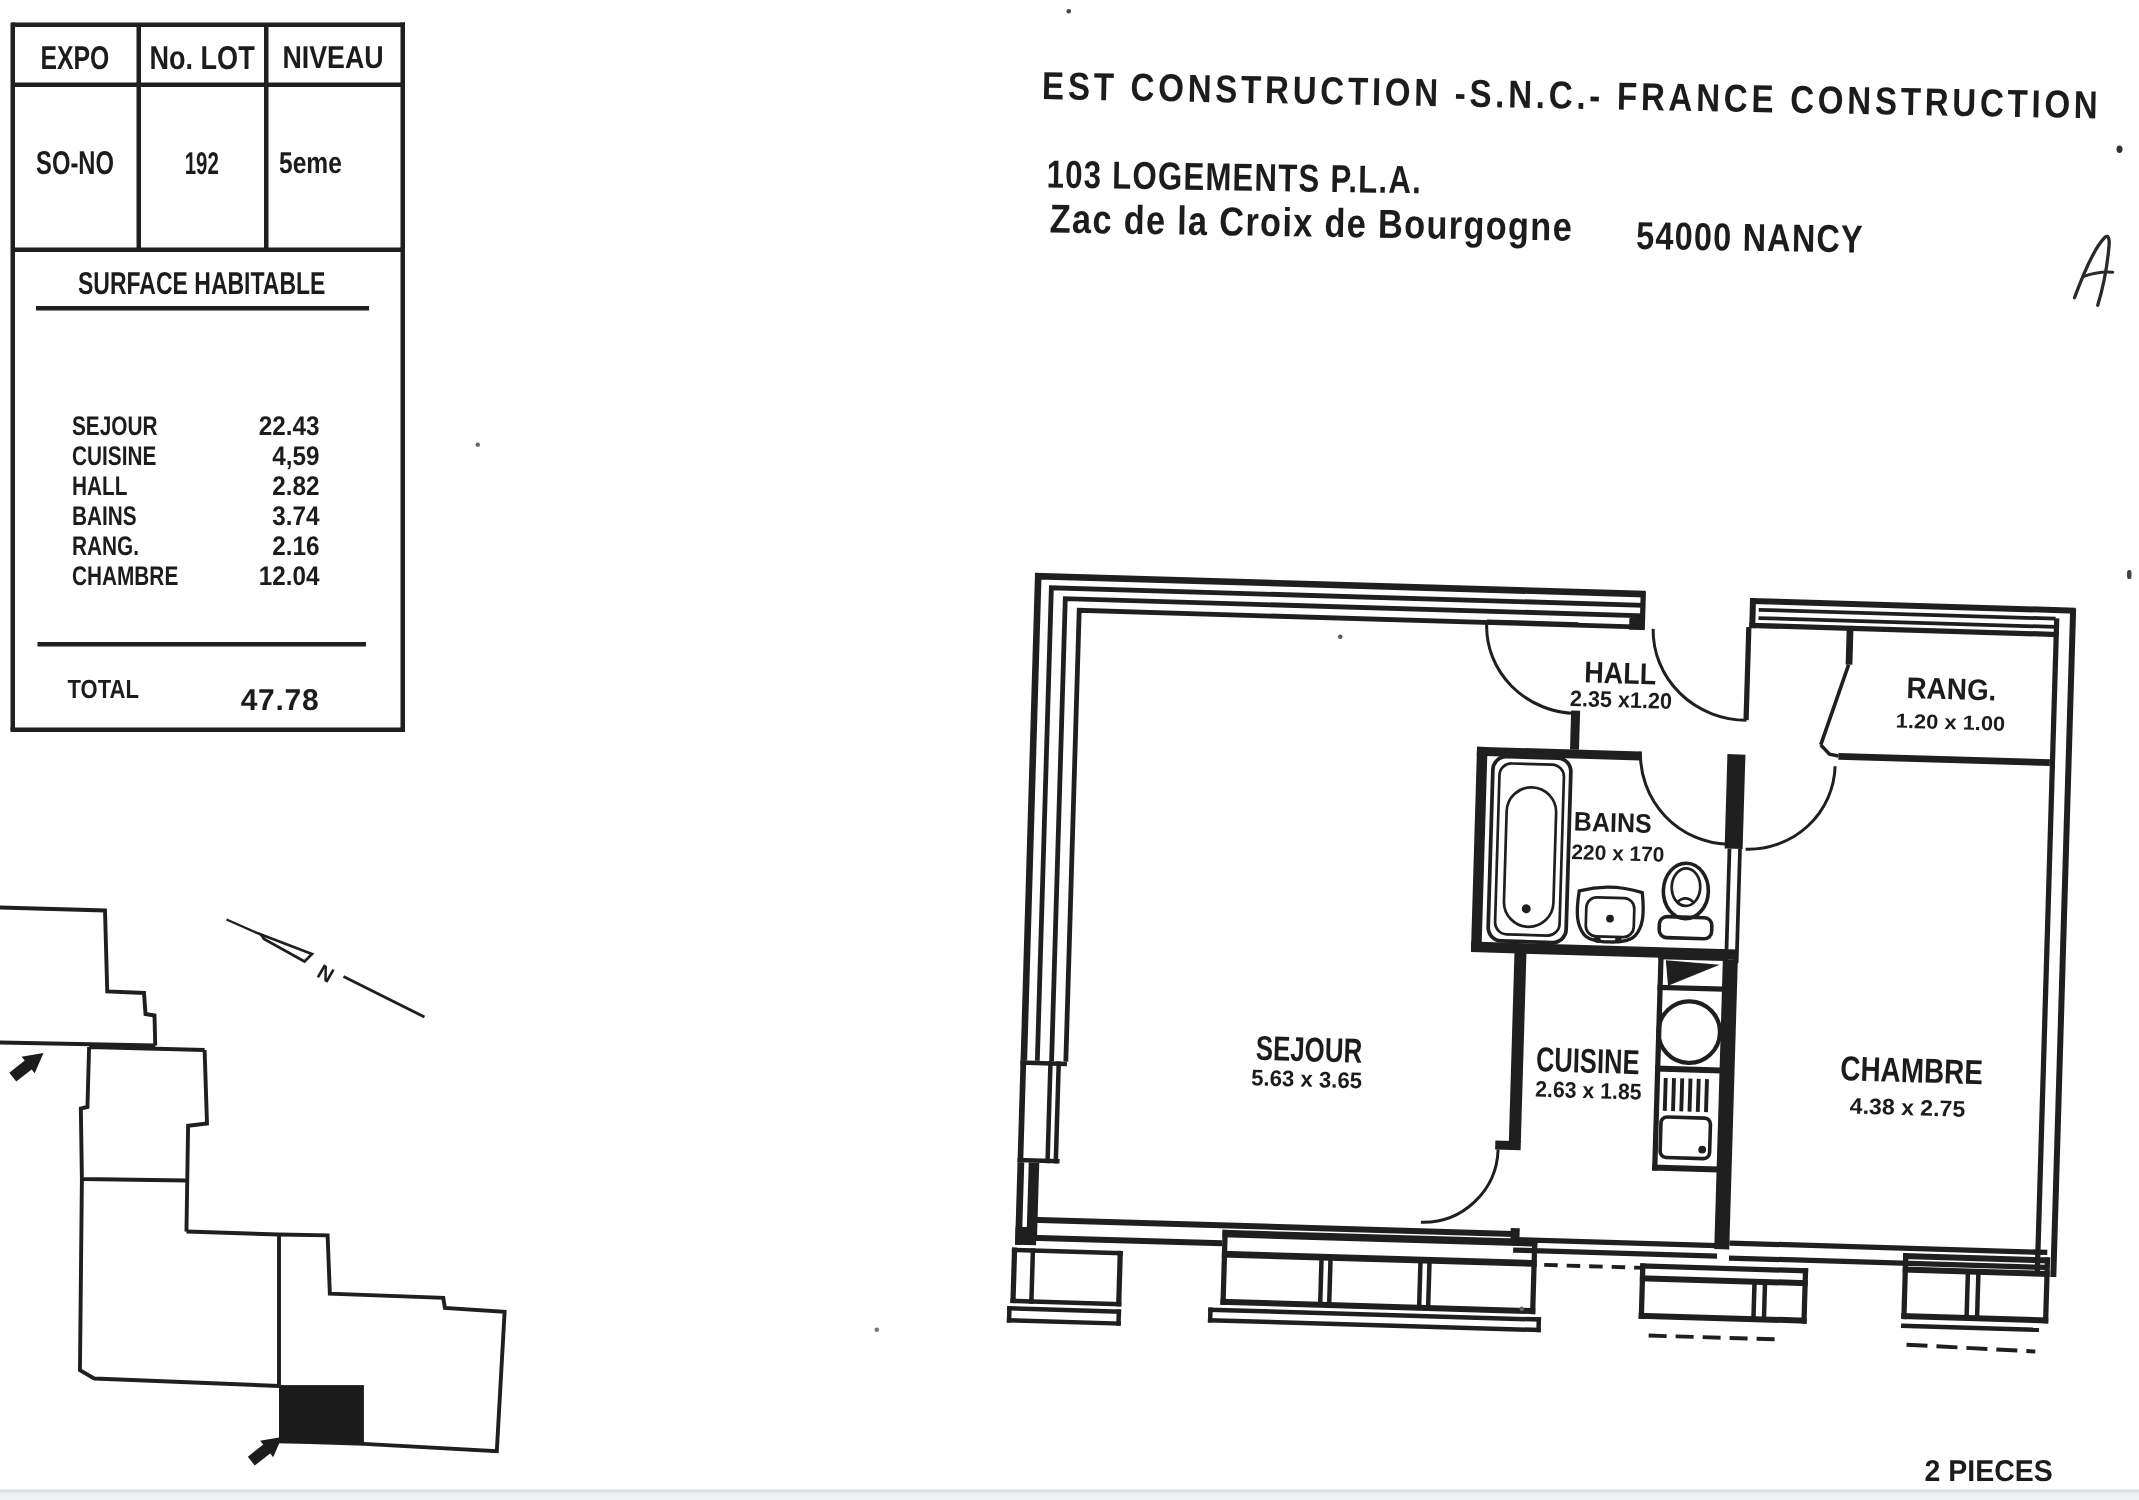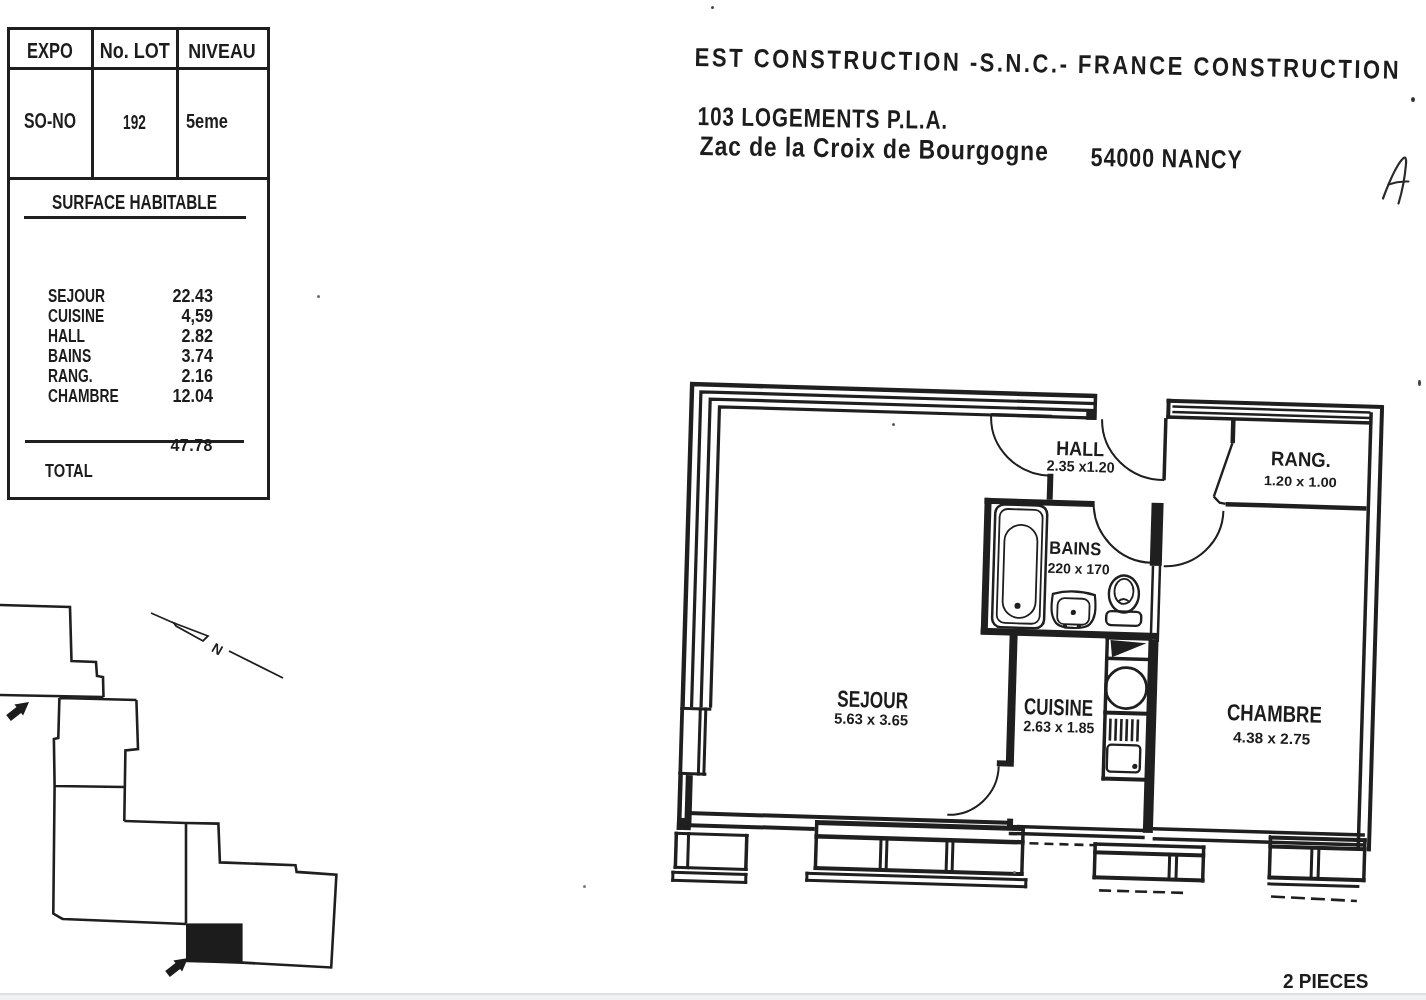--- a/index.html
+++ b/index.html
@@ -4,21 +4,21 @@
 <style>
   html,body{margin:0;padding:0;background:#ffffff;width:1426px;height:1000px;overflow:hidden;}
   body{font-family:"Liberation Sans", sans-serif;color:#1b1b1b;position:relative;}
   .abs{position:absolute;}
   .ln{position:absolute;background:#1f1f1f;}
   .txt{position:absolute;white-space:nowrap;color:#1c1c1c;}
 </style>
 </head>
 <body>
 
-<div class="abs" id="table" style="left:0;top:0;width:300px;height:520px;margin-top:12px;">
+<div class="abs" id="table" style="left:0;top:0;width:300px;height:520px;">
 
   <div class="ln" style="left:8px;top:15px;width:262px;height:3px;"></div>
   <div class="ln" style="left:7px;top:15px;width:3px;height:472px;"></div>
   <div class="ln" style="left:267px;top:15px;width:3px;height:472px;"></div>
   <div class="ln" style="left:7px;top:485px;width:263px;height:3px;"></div>
 
   <div class="ln" style="left:91px;top:16px;width:3px;height:151px;"></div>
   <div class="ln" style="left:176px;top:16px;width:3px;height:151px;"></div>
   <div class="ln" style="left:8px;top:55px;width:260px;height:3px;"></div>
   <div class="ln" style="left:8px;top:165px;width:260px;height:3px;"></div>
@@ -37,21 +37,21 @@
 
   <div class="txt" style="left:8px;top:178px;width:253px;text-align:center;font-size:21px;font-weight:700;transform:scaleX(.73);">SURFACE HABITABLE</div>
   <div class="ln" style="left:24px;top:204px;width:222px;height:3px;"></div>
 
   <div class="txt" style="left:48px;top:274px;font-size:18px;font-weight:700;line-height:20px;transform:scaleX(.77);transform-origin:left top;">SEJOUR<br>CUISINE<br>HALL<br>BAINS<br>RANG.<br>CHAMBRE</div>
   <div class="txt" style="left:120px;top:274px;width:93px;text-align:right;font-size:18px;font-weight:700;line-height:20px;transform:scaleX(.9);transform-origin:right top;">22.43<br>4,59<br>2.82<br>3.74<br>2.16<br>12.04</div>
 
   <div class="ln" style="left:25px;top:428px;width:219px;height:3px;"></div>
 
   <div class="txt" style="left:45px;top:449px;font-size:17.5px;font-weight:700;transform:scaleX(.84);transform-origin:left top;">TOTAL</div>
-  <div class="txt" style="left:120px;top:425px;width:93px;text-align:right;font-size:16px;font-weight:700;letter-spacing:.5px;">47.78</div>
+  <div class="txt" style="left:120px;top:456px;width:93px;text-align:right;font-size:20px;font-weight:700;letter-spacing:.5px;">47.78</div>
 </div>
 
 <div class="abs" id="titles" style="left:0;top:0;width:1426px;height:260px;">
 
   <div class="txt" style="left:695px;top:42px;font-size:26px;font-weight:700;letter-spacing:2.9px;transform:rotate(1.05deg) scaleX(.85);transform-origin:left top;">EST CONSTRUCTION -S.N.C.- FRANCE CONSTRUCTION</div>
 
   <div class="txt" style="left:698px;top:101px;font-size:26px;font-weight:700;letter-spacing:1px;transform:rotate(0.9deg) scaleX(.8);transform-origin:left top;">103 LOGEMENTS P.L.A.</div>
 
   <div class="txt" style="left:700px;top:131px;font-size:27px;font-weight:700;letter-spacing:1px;transform:rotate(0.9deg) scaleX(.85);transform-origin:left top;">Zac de la Croix de Bourgogne</div>
 

